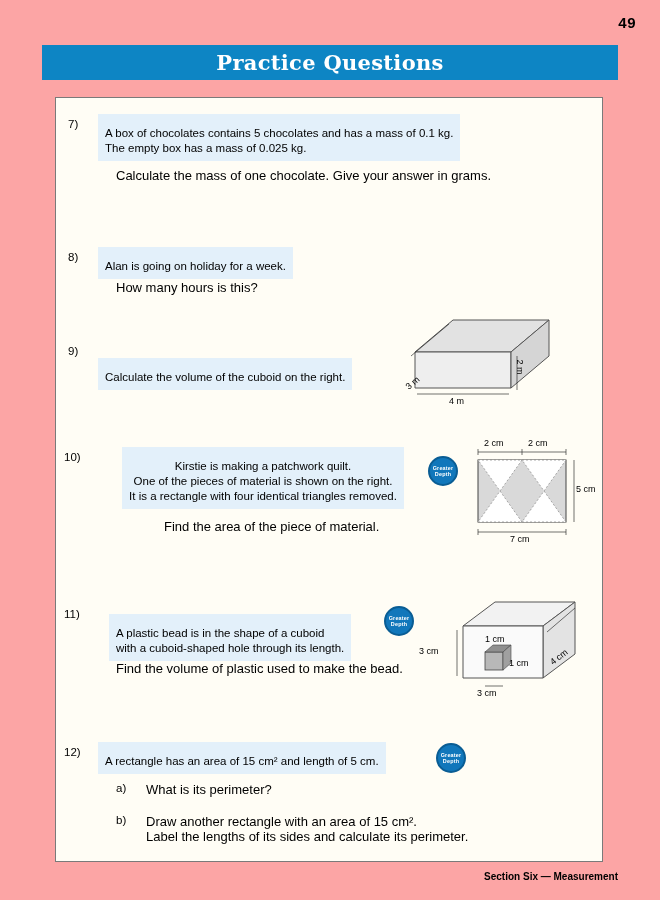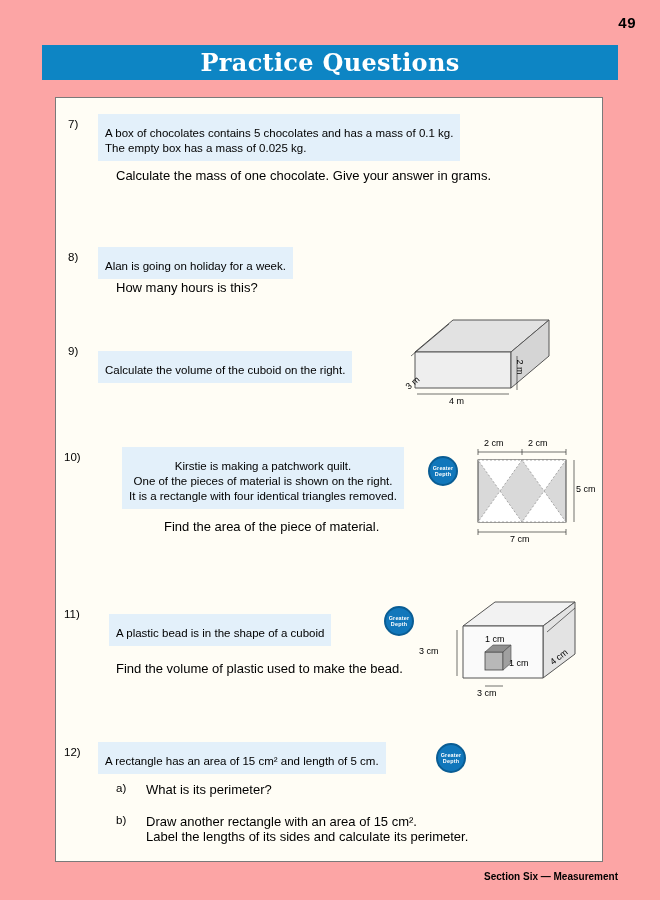--- a/index.html
+++ b/index.html
@@ -35,21 +35,21 @@
     height: 35px;
     background: #0d85c4;
     display: flex;
     align-items: center;
     justify-content: center;
   }
   .title-bar span {
     color: #fff;
     font-family: "DejaVu Serif", serif;
     font-weight: bold;
-    font-size: 24px;
+    font-size: 21px;
     letter-spacing: 0.3px;
   }
   .content-box {
     position: absolute;
     top: 97px;
     left: 55px;
     width: 548px;
     height: 765px;
     border: 1px solid #7a7a7a;
     background: #fffdf5;
@@ -133,21 +133,21 @@
     </div>
     <div class="sub" style="top:70px; left:60px; width:460px;">Calculate the mass of one chocolate.  Give your answer in grams.</div>
 
     <div class="qnum" style="top:153px; left:12px;">8)</div>
     <div class="q" style="top:149px; left:42px;">
       <span class="hl">Alan is going on holiday for a week.</span>
     </div>
     <div class="sub" style="top:182px; left:60px;">How many hours is this?</div>
 
     <div class="qnum" style="top:247px; left:12px;">9)</div>
-    <div class="q" style="top:253px; left:42px;border-radius:12px;">
+    <div class="q" style="top:260px; left:42px;border-radius:12px;">
       <span class="hl">Calculate the volume of the cuboid on the right.</span>
     </div>
 
     <div class="fig" style="top:212px; left:345px;">
       <svg width="160" height="110" viewBox="0 0 160 110">
 
         <polygon points="14,42 52,10 148,10 110,42" fill="#e2e2e2" stroke="#555" stroke-width="1"></polygon>
 
         <polygon points="14,42 110,42 110,78 14,78" fill="#eeeeee" stroke="#555" stroke-width="1"></polygon>
 
@@ -201,20 +201,21 @@
       <div class="dim" style="top:0px; left:18px;">2 cm</div>
       <div class="dim" style="top:0px; left:62px;">2 cm</div>
       <div class="dim" style="top:46px; left:110px;">5 cm</div>
       <div class="dim" style="top:96px; left:44px;">7 cm</div>
     </div>
 
     <div class="qnum" style="top:510px; left:8px;">11)</div>
     <div class="q" style="top:516px; left:42px; width:290px;margin-left:11px;">
       <span class="hl">
         <span>A plastic bead is in the shape of a cuboid</span><br>
+        <span>with a cuboid-shaped hole through its length.</span>
       </span>
     </div>
     <div class="sub" style="top:563px; left:60px;">Find the volume of plastic used to make the bead.</div>
     <div class="badge" style="top:508px; left:328px;">
       <i>Greater</i>
       <i>Depth</i>
     </div>
 
     <div class="fig" style="top:492px; left:395px;">
       <svg width="150" height="120" viewBox="0 0 150 120">

